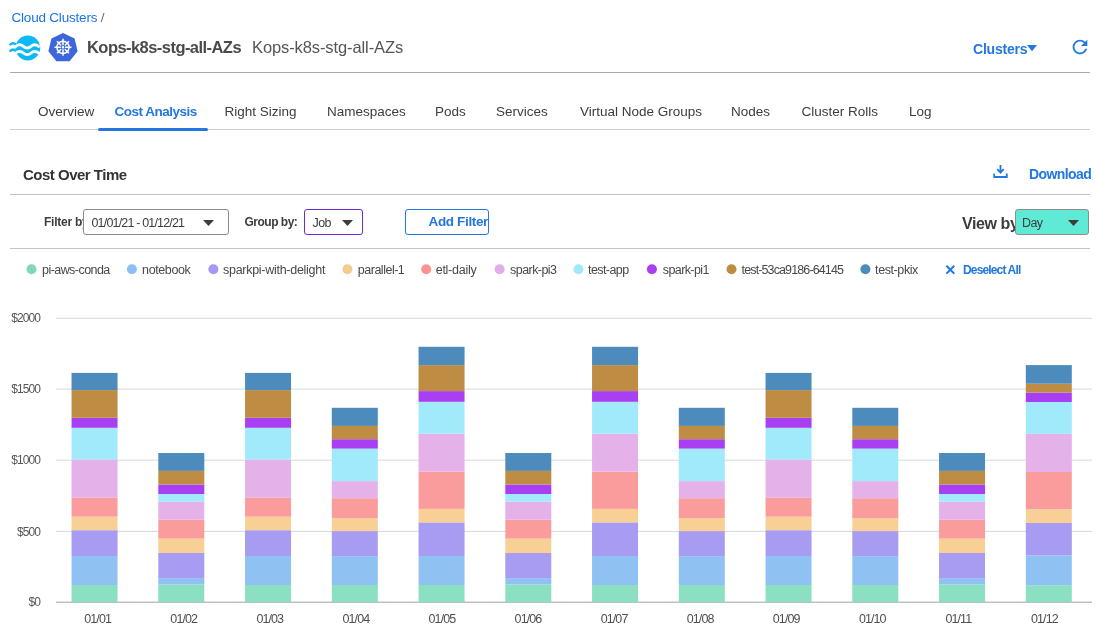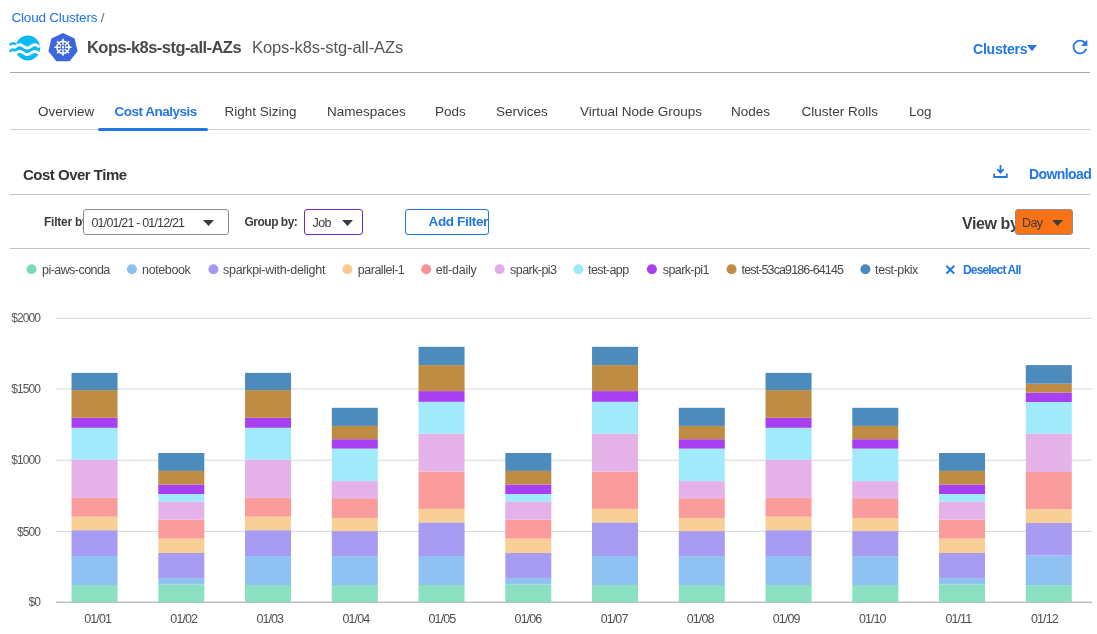--- a/index.html
+++ b/index.html
@@ -80,21 +80,21 @@
   <div class="abs" style="left:303.5px; top:209px; width:59px; height:25.5px; border:1px solid #6d28d9; border-radius:3px; background:#fff;">
     <span class="abs" style="left:8px; top:6px; font-size:12.5px; letter-spacing:-0.6px; color:#3d3d3d;">Job</span>
     <svg class="abs" style="right:9px; top:10px;" width="11" height="6" viewBox="0 0 11 6">
         <polygon points="0,0 11,0 5.5,6" fill="#3d3d3d"></polygon>
       </svg>
   </div>
   <div class="abs" style="left:379px; top:208.5px; width:84px; height:26px; border:1px solid #2278e0; border-radius:3px; background:#fff; text-align:right;margin-left:26px;">
     <span style="display:inline-block; margin-top:4px; font-size:13.5px; letter-spacing:-0.35px; font-weight:bold; color:#2278e0;">Add Filter</span>
   </div>
   <div class="abs" style="left:962px; top:215px; font-size:16px; letter-spacing:-0.4px; font-weight:bold; color:#3d3d3d;">View by:</div>
-  <div class="abs" style="left:1015px; top:209px; width:58px; height:25.5px; border:1px solid #8d8d8d; border-radius:3px; background:#f97316;">
+  <div class="abs" style="left:1015px; top:209px; width:74px; height:25.5px; border:1px solid #8d8d8d; border-radius:3px; background:#5eead4;">
     <span class="abs" style="left:6px; top:6px; font-size:12.5px; letter-spacing:-0.6px; color:#3d3d3d;">Day</span>
     <svg class="abs" style="right:9px; top:10px;" width="11" height="6" viewBox="0 0 11 6">
         <polygon points="0,0 11,0 5.5,6" fill="#3d3d3d"></polygon>
       </svg>
   </div>
 
   <div class="hr" style="left:10px; top:247.8px; width:1080px; height:1.4px; background:#c3c3c3;"></div>
 
   <svg class="abs" style="left:0; top:255px;" width="1097" height="30" viewBox="0 0 1097 30">
     <g font-size="12.5" fill="#484848" font-family="Liberation Sans, sans-serif">

